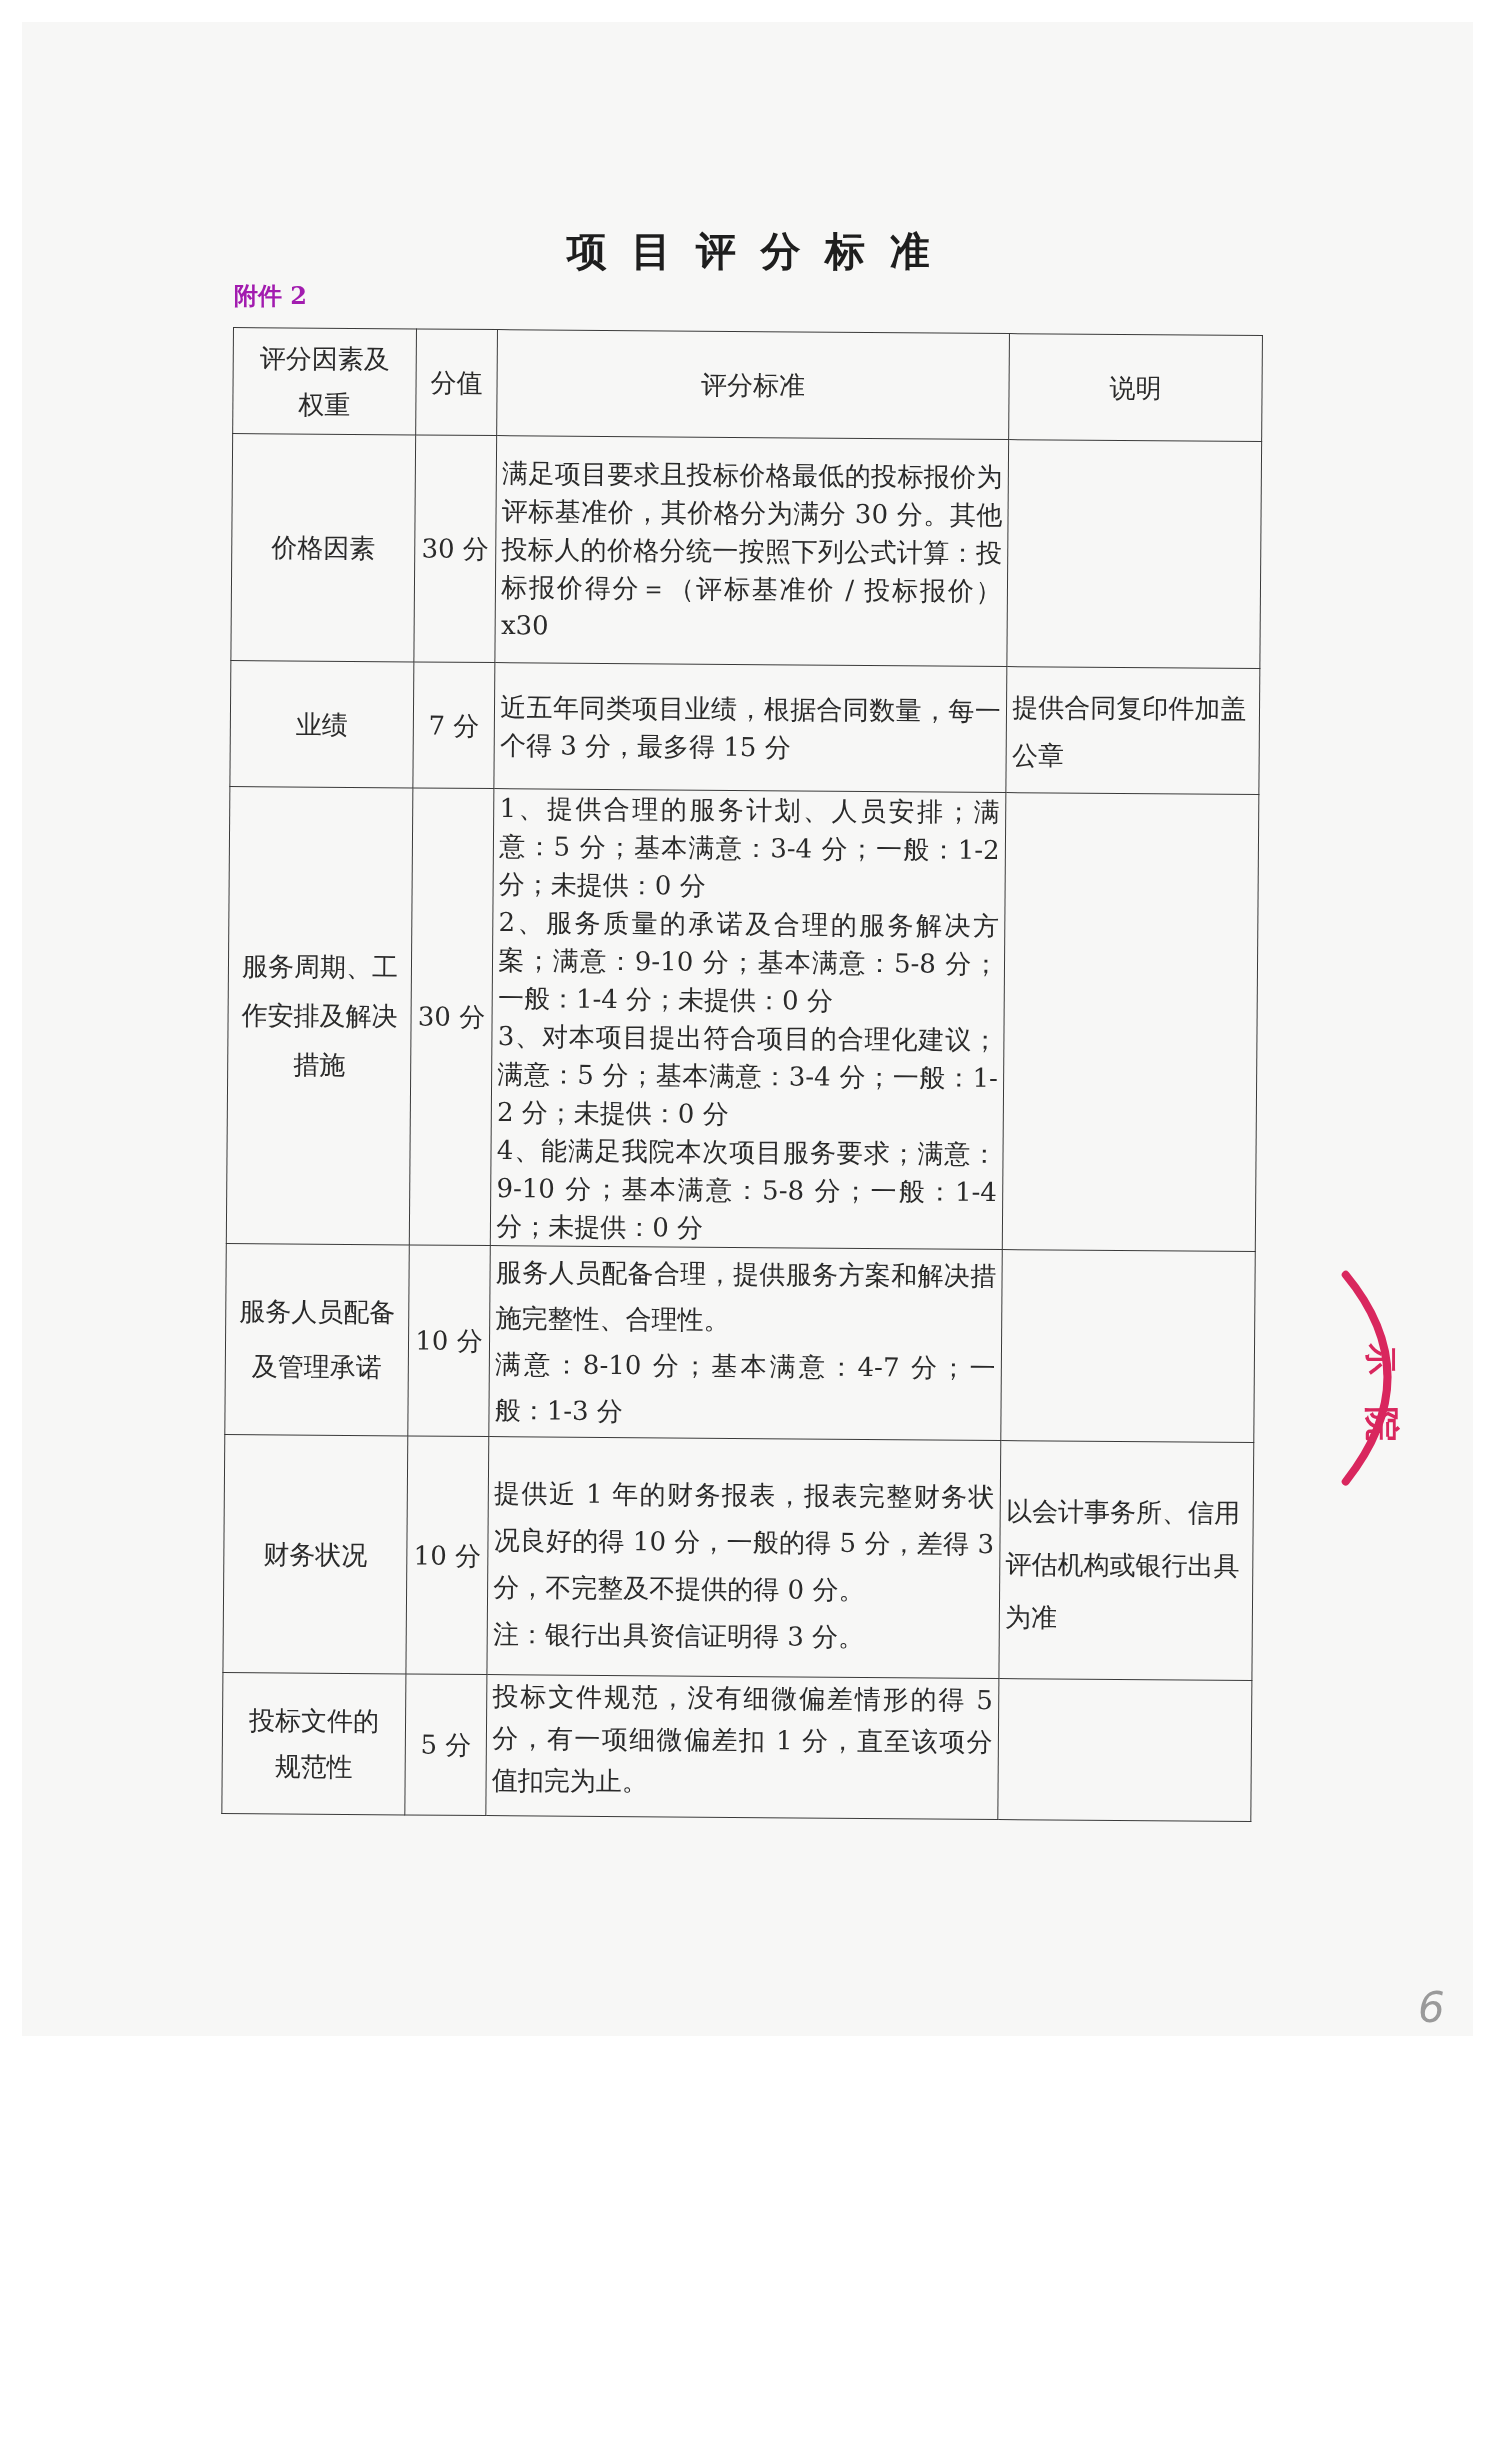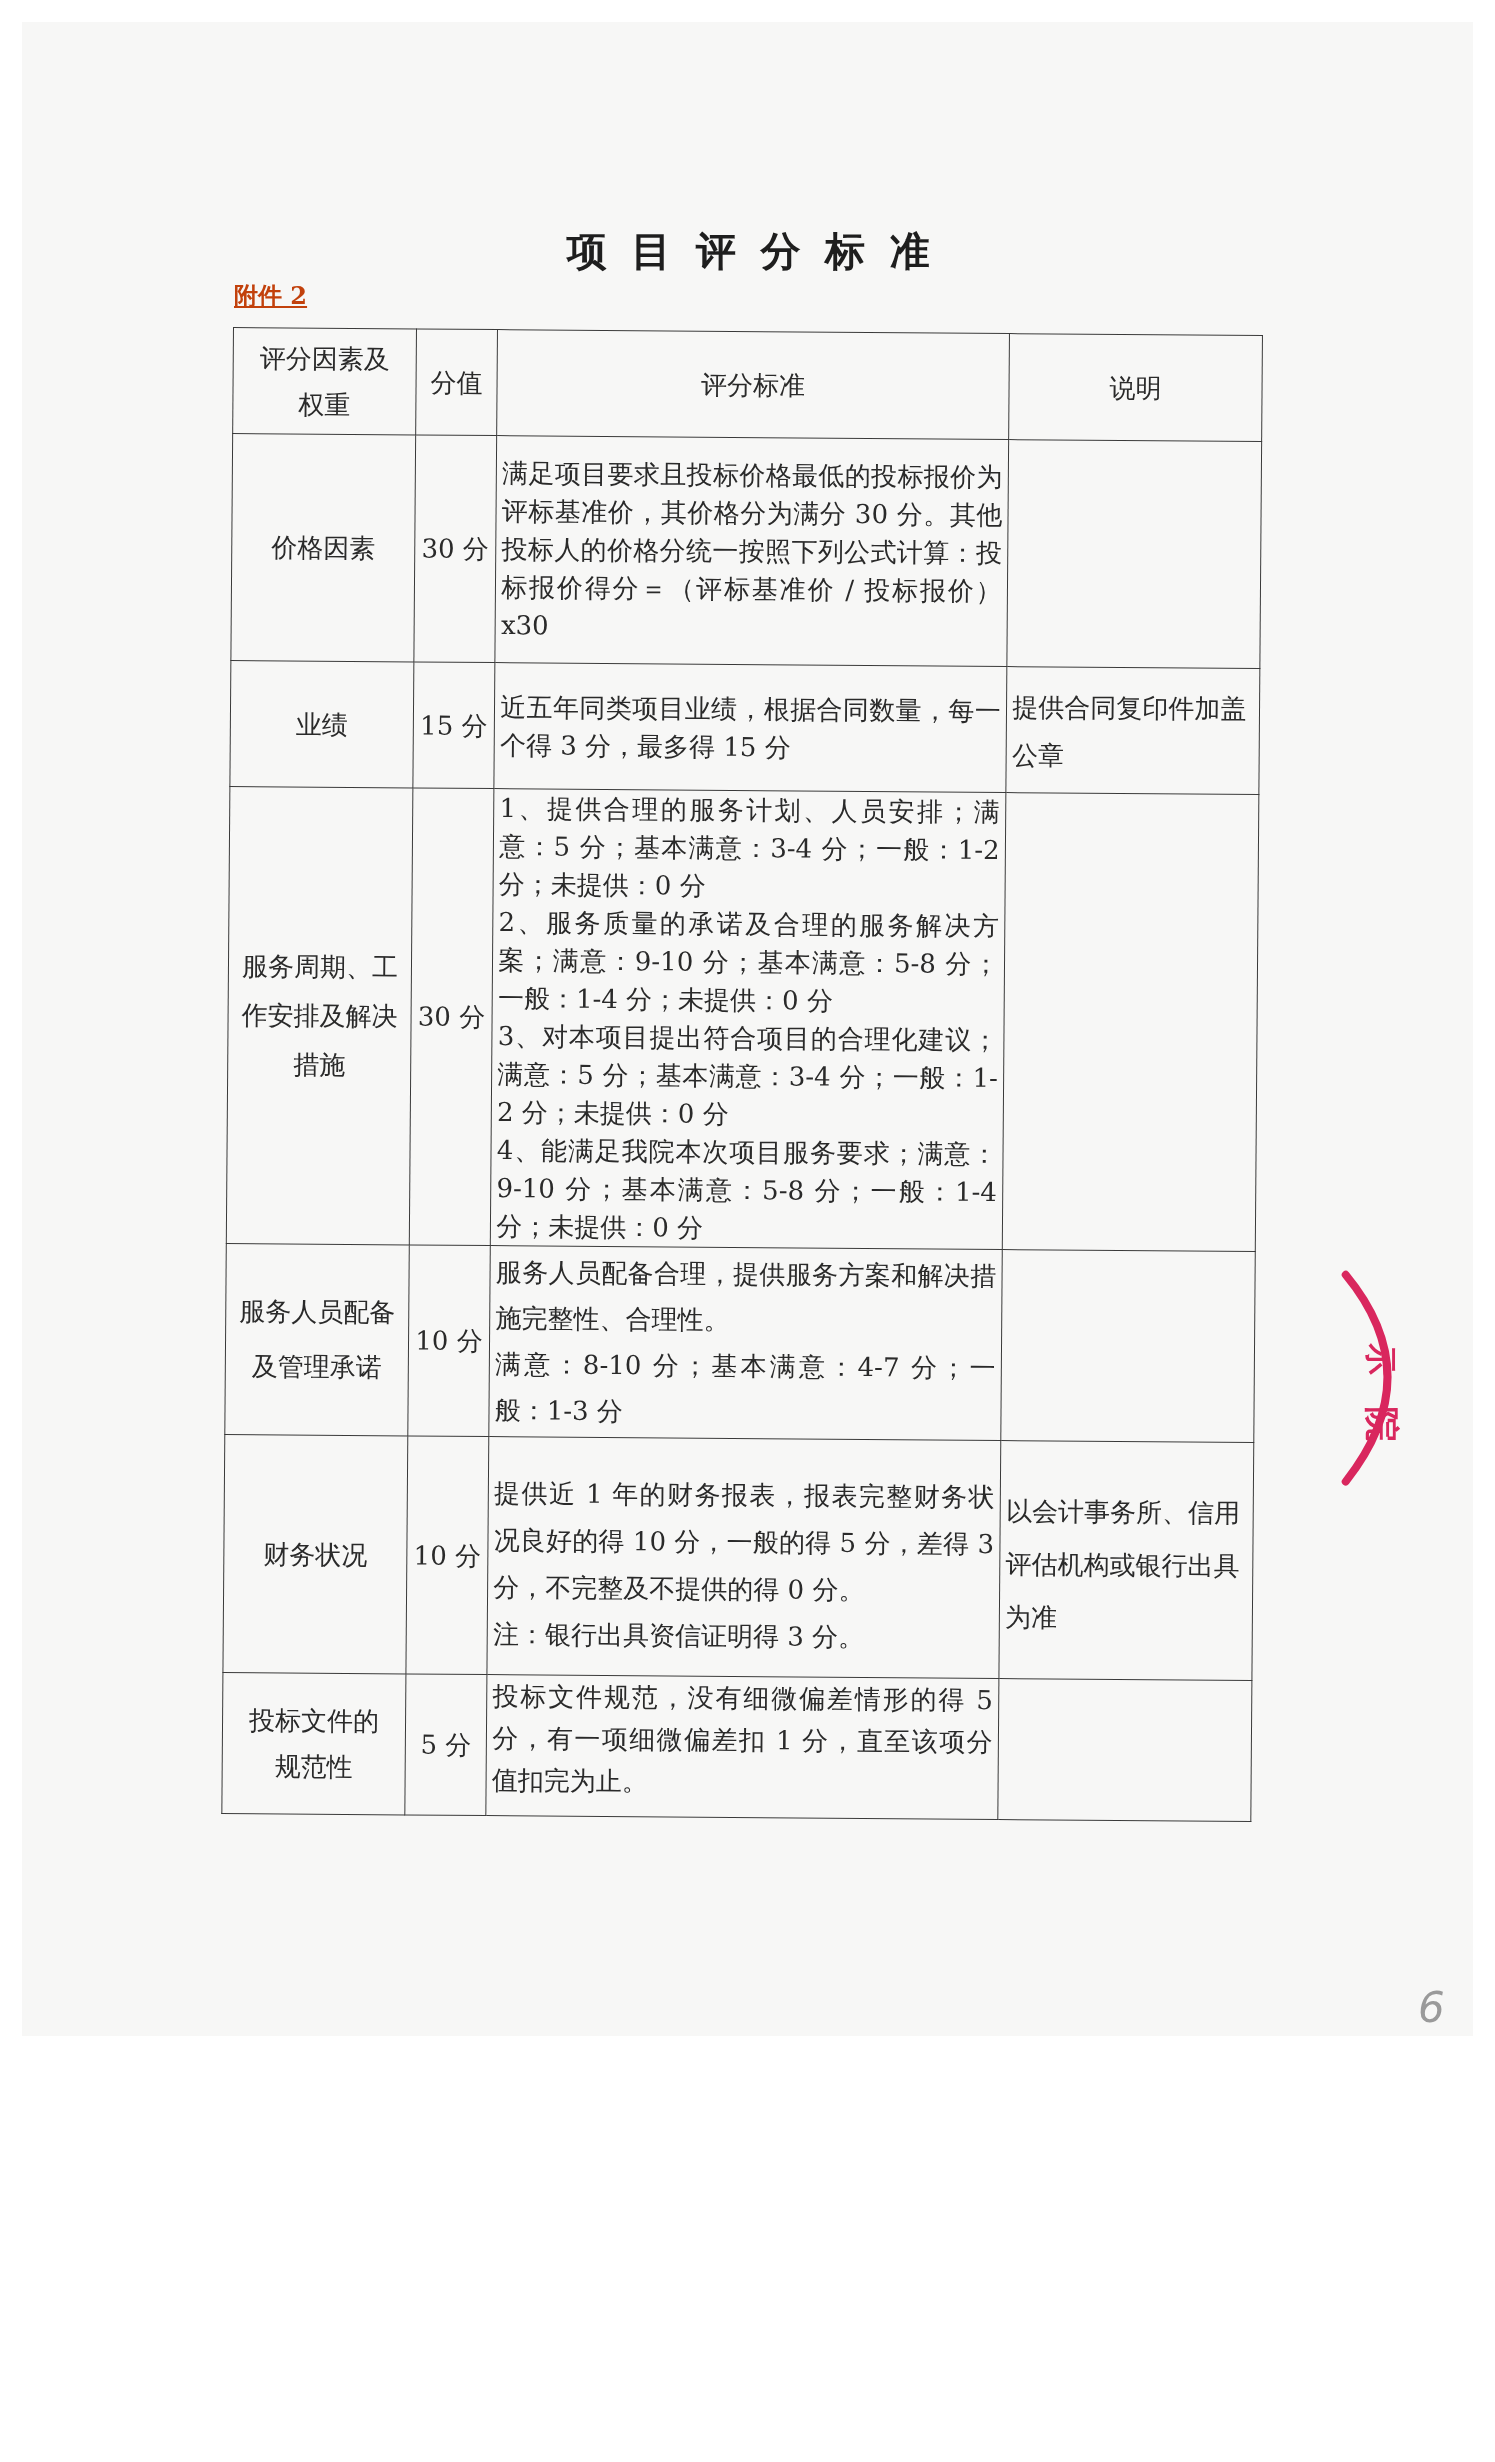--- a/index.html
+++ b/index.html
@@ -15,21 +15,21 @@
     position: absolute; left: 22px; top: 22px; width: 1451px; height: 2014px;
     background: #f7f7f6;
   }
   .title {
     position: absolute; left: 0; width: 1521px; top: 224px;
     text-align: center; font-size: 40px; font-weight: bold;
     letter-spacing: 24.6px; color: #1e1e1e;
   }
   .annex {
     position: absolute; left: 234px; top: 280px;
-    font-size: 24px; font-weight: bold; color: #c2410c; text-decoration: underline;
+    font-size: 24px; font-weight: bold; color: #a21caf;
   }
   table.grid {
     position: absolute; left: 233px; top: 327px; width: 1029px;
     border-collapse: collapse; table-layout: fixed;
     transform: rotate(0.45deg); transform-origin: 0 0;
   }
   table.grid td {
     border: 1.8px solid #3a3a3a;
     font-size: 26px; line-height: 38px;
     vertical-align: middle; padding: 0 5.3px;
@@ -75,21 +75,21 @@
     <td class="factor">价格因素</td>
     <td class="score">30 分</td>
     <td class="crit">
       <p>满足项目要求且投标价格最低的投标报价为评标基准价，其价格分为满分 30 分。其他投标人的价格分统一按照下列公式计算：投标报价得分＝（评标基准价 / 投标报价）x30</p>
     </td>
     <td class="note"></td>
   </tr>
 
   <tr style="height:126px">
     <td class="factor">业绩</td>
-    <td class="score">15 分</td>
+    <td class="score">7 分</td>
     <td class="crit">
       <p>近五年同类项目业绩，根据合同数量，每一个得 3 分，最多得 15 分</p>
     </td>
     <td class="note" style="vertical-align:top;padding-top:16px;line-height:48px">提供合同复印件加盖公章</td>
   </tr>
 
   <tr style="height:452px">
     <td class="factor" style="line-height:49px;padding:0 1.8px">服务周期、工作安排及解决措施</td>
     <td class="score">30 分</td>
     <td class="crit">

